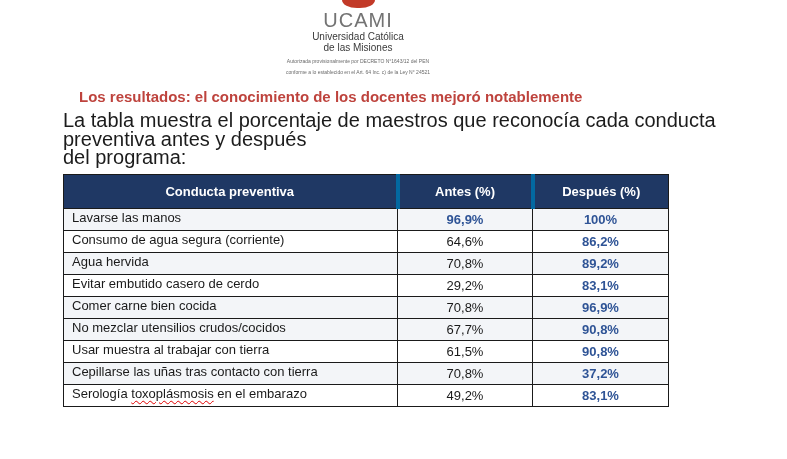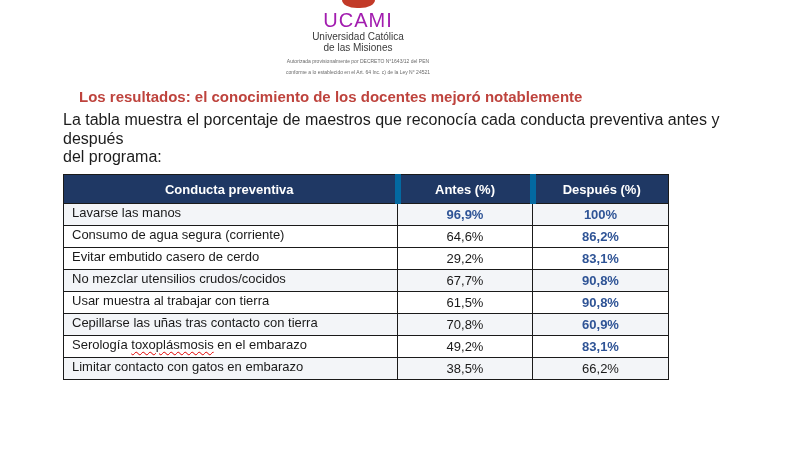--- a/index.html
+++ b/index.html
@@ -19,39 +19,39 @@
     text-align: center;
   }
   .logo-mark {
     width: 33px; height: 8px;
     margin: 0 auto;
     background: #c23a28;
     border-radius: 0 0 17px 17px / 0 0 9px 9px;
   }
   .logo-acronym {
     font-size: 20px; line-height: 22px; letter-spacing: 1px;
-    color: #a21caf; margin-top: 1px;
+    color: #737373; margin-top: 1px;
   }
   .logo-name {
     font-size: 10px; line-height: 11px; color: #3a3a3a;
   }
   .logo-fineprint {
     margin-top: 5px;
     font-size: 5px; line-height: 6px; color: #6a6a6a;
   }
 
   
   .page-title {
     position: absolute; left: 79px; top: 88px;
     font-size: 15px; font-weight: bold; color: #be433d;
     width: 700px;
   }
   .intro-text {
     position: absolute; left: 63px; top: 111px;
-    font-size: 16px; line-height: 18.5px; color: #1c1c1c;
+    font-size: 20px; line-height: 18.5px; color: #1c1c1c;
     width: 700px;
     white-space: pre-line;
   }
 
   
   table.results {
     position: absolute; left: 63px; top: 174px;
     width: 605px;
     border-collapse: collapse;
     table-layout: fixed;
@@ -62,25 +62,25 @@
 
   table.results th, table.results td {
     border: 1px solid #1a1a1a;
     font-size: 13px;
     vertical-align: middle;
   }
   table.results thead th {
     background: #1f3864;
     color: #ffffff;
     font-weight: bold;
-    height: 29px;
+    height: 34px;
     text-align: center;
     padding: 0 12px;
   }
-  table.results thead th + th { border-left: 6px solid #0369a1; }
+  table.results thead th + th { border-left: 4px solid #0369a1; }
 
   table.results tbody td { height: 22px; }
   table.results tbody td.name-cell { text-align: left; padding: 0 0 4px 8px; }
   table.results tbody td.num-cell { text-align: center; padding: 0; }
   table.results tbody tr.odd { background: #f3f5f8; }
   table.results tbody tr.even { background: #ffffff; }
 
   .hl { color: #2f5496; font-weight: bold; }
   .plain { color: #1a1a1a; font-weight: normal; }
 
@@ -124,44 +124,49 @@
     <tr class="odd">
       <td class="name-cell">Lavarse las manos</td>
       <td class="num-cell"><span class="hl">96,9%</span></td>
       <td class="num-cell"><span class="hl">100%</span></td>
     </tr>
     <tr class="even">
       <td class="name-cell">Consumo de agua segura (corriente)</td>
       <td class="num-cell"><span class="plain">64,6%</span></td>
       <td class="num-cell"><span class="hl">86,2%</span></td>
     </tr>
+    <tr class="odd">
+      <td class="name-cell">Agua hervida</td>
+      <td class="num-cell"><span class="plain">70,8%</span></td>
+      <td class="num-cell"><span class="hl">89,2%</span></td>
+    </tr>
     <tr class="even">
       <td class="name-cell">Evitar embutido casero de cerdo</td>
       <td class="num-cell"><span class="plain">29,2%</span></td>
       <td class="num-cell"><span class="hl">83,1%</span></td>
+    </tr>
+    <tr class="odd">
+      <td class="name-cell">Comer carne bien cocida</td>
+      <td class="num-cell"><span class="plain">70,8%</span></td>
+      <td class="num-cell"><span class="hl">96,9%</span></td>
     </tr>
     <tr class="odd">
       <td class="name-cell">No mezclar utensilios crudos/cocidos</td>
       <td class="num-cell"><span class="plain">67,7%</span></td>
       <td class="num-cell"><span class="hl">90,8%</span></td>
     </tr>
     <tr class="even">
       <td class="name-cell">Usar muestra al trabajar con tierra</td>
       <td class="num-cell"><span class="plain">61,5%</span></td>
       <td class="num-cell"><span class="hl">90,8%</span></td>
     </tr>
     <tr class="odd">
       <td class="name-cell">Cepillarse las uñas tras contacto con tierra</td>
       <td class="num-cell"><span class="plain">70,8%</span></td>
-      <td class="num-cell"><span class="hl">60,9%</span></td>
+      <td class="num-cell"><span class="hl">37,2%</span></td>
     </tr>
     <tr class="even">
       <td class="name-cell"><span>Serología </span><span class="misspelled-word">toxoplásmosis</span><span> en el embarazo</span></td>
       <td class="num-cell"><span class="plain">49,2%</span></td>
       <td class="num-cell"><span class="hl">83,1%</span></td>
     </tr>
-    <tr class="odd">
-      <td class="name-cell">Limitar contacto con gatos en embarazo</td>
-      <td class="num-cell"><span class="plain">38,5%</span></td>
-      <td class="num-cell"><span class="plain">66,2%</span></td>
-    </tr>
   </tbody>
 </table>
 
 </body></html>

